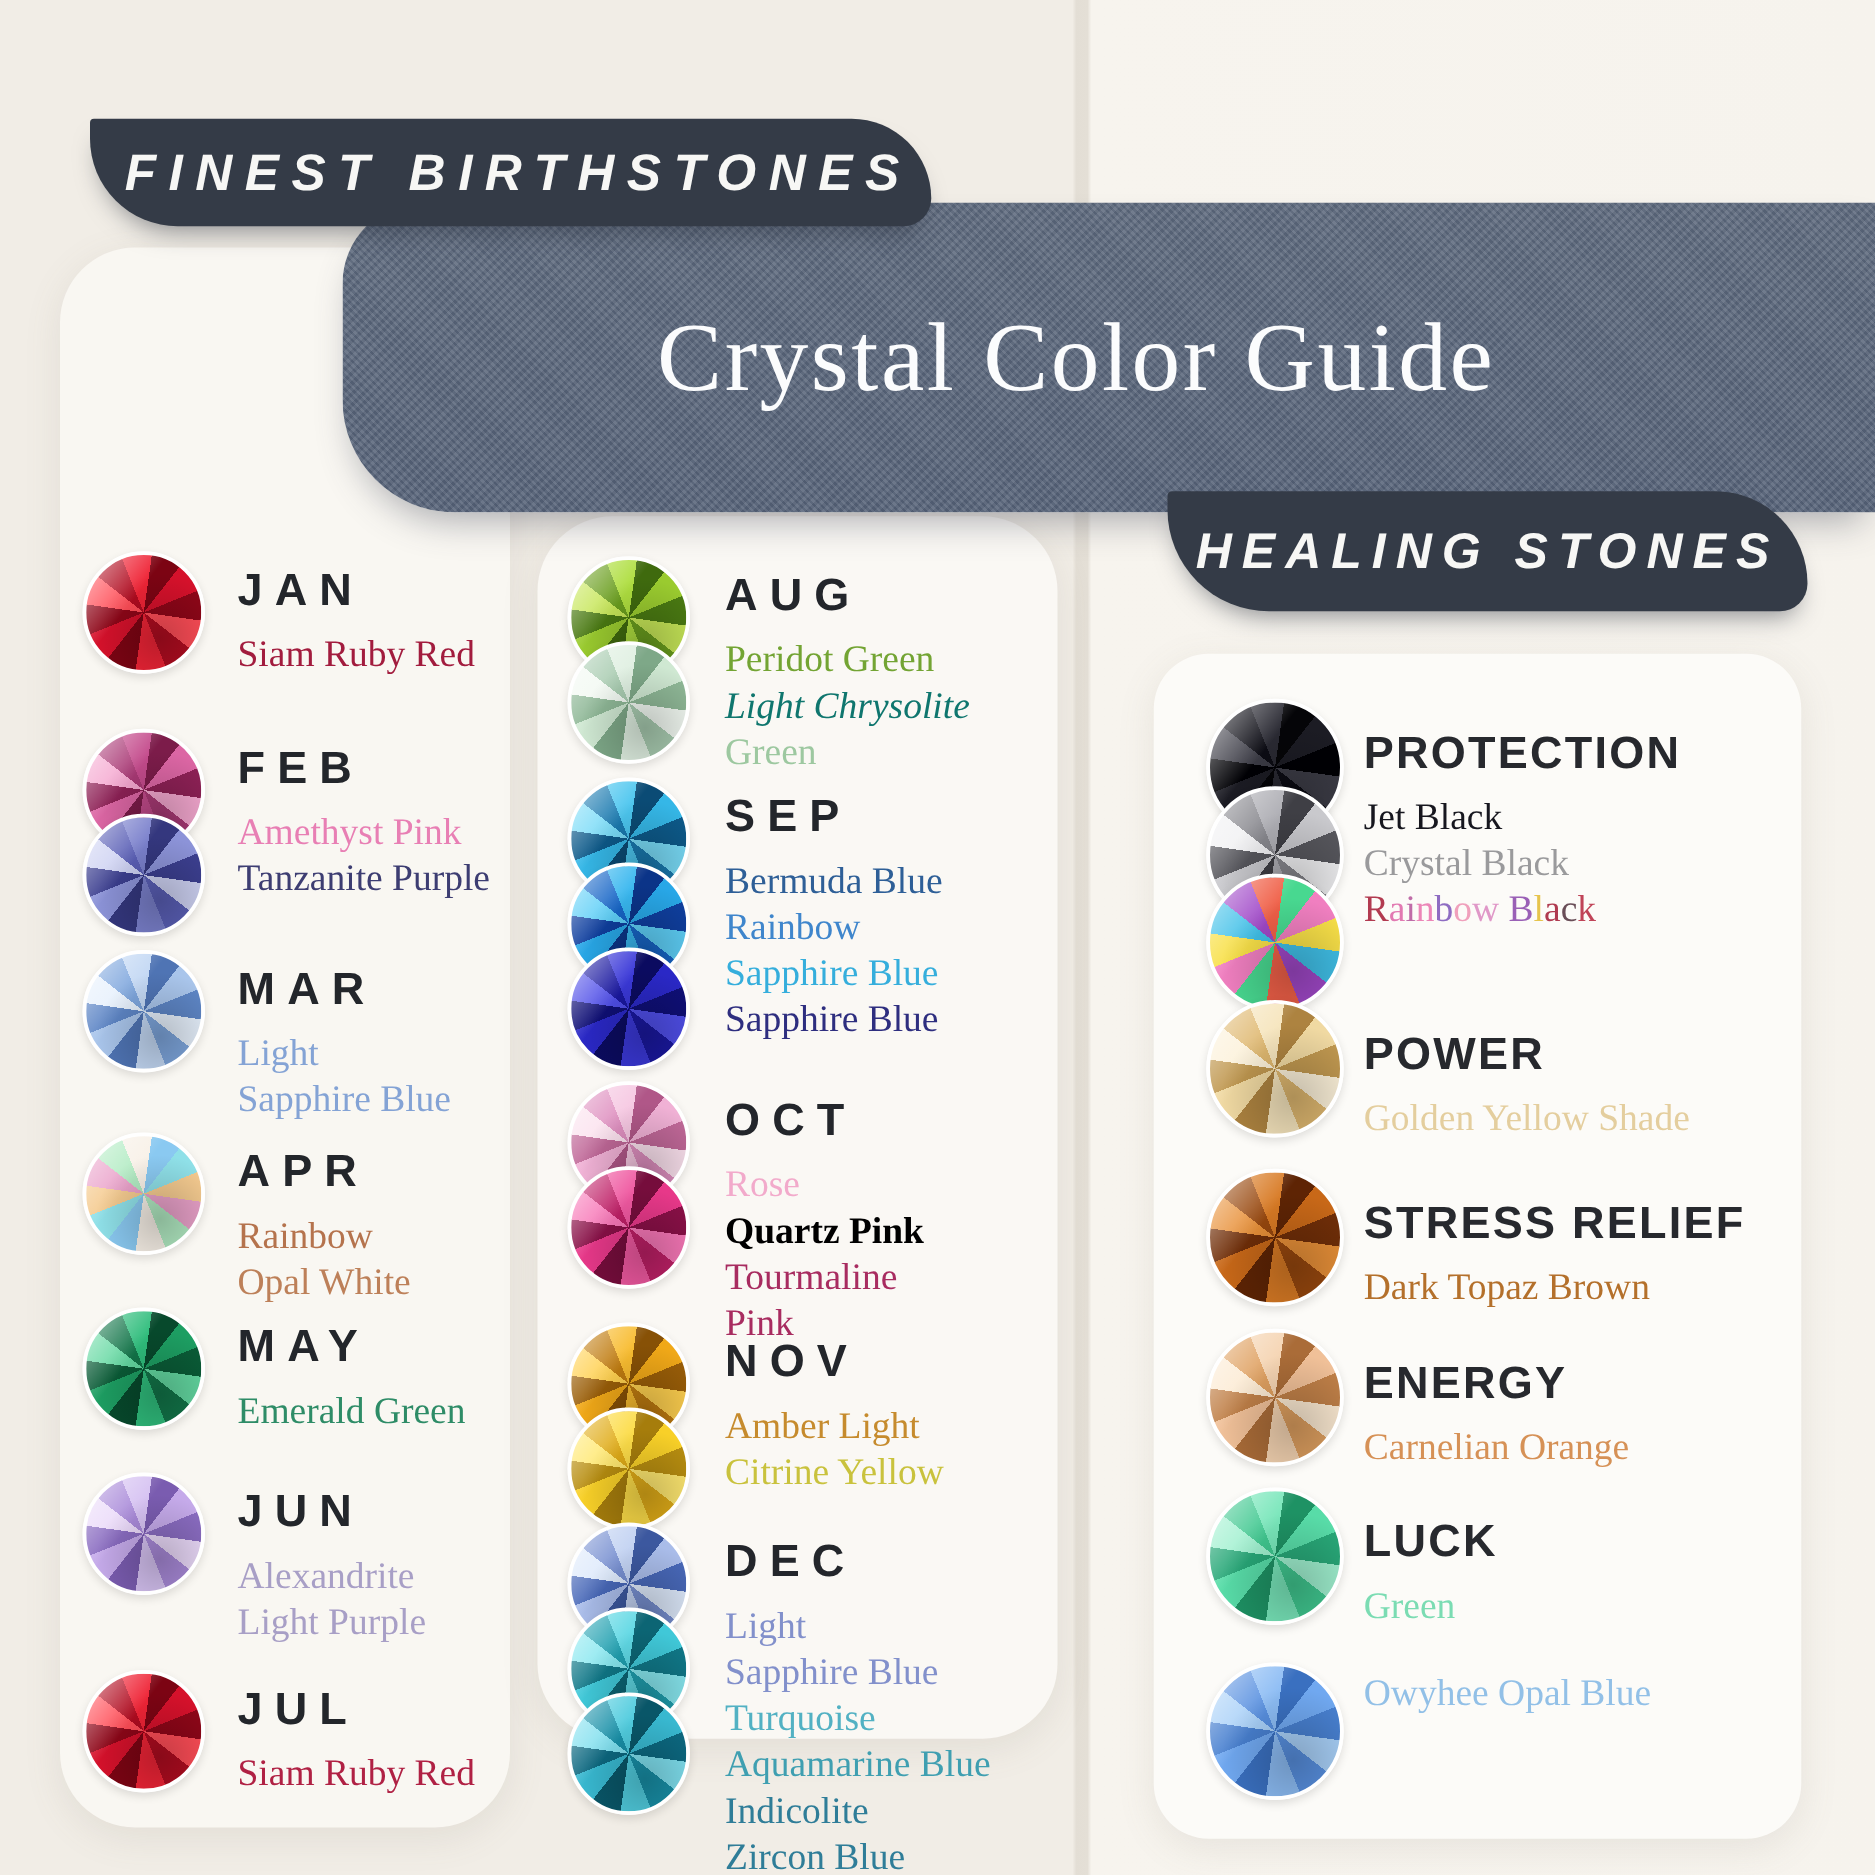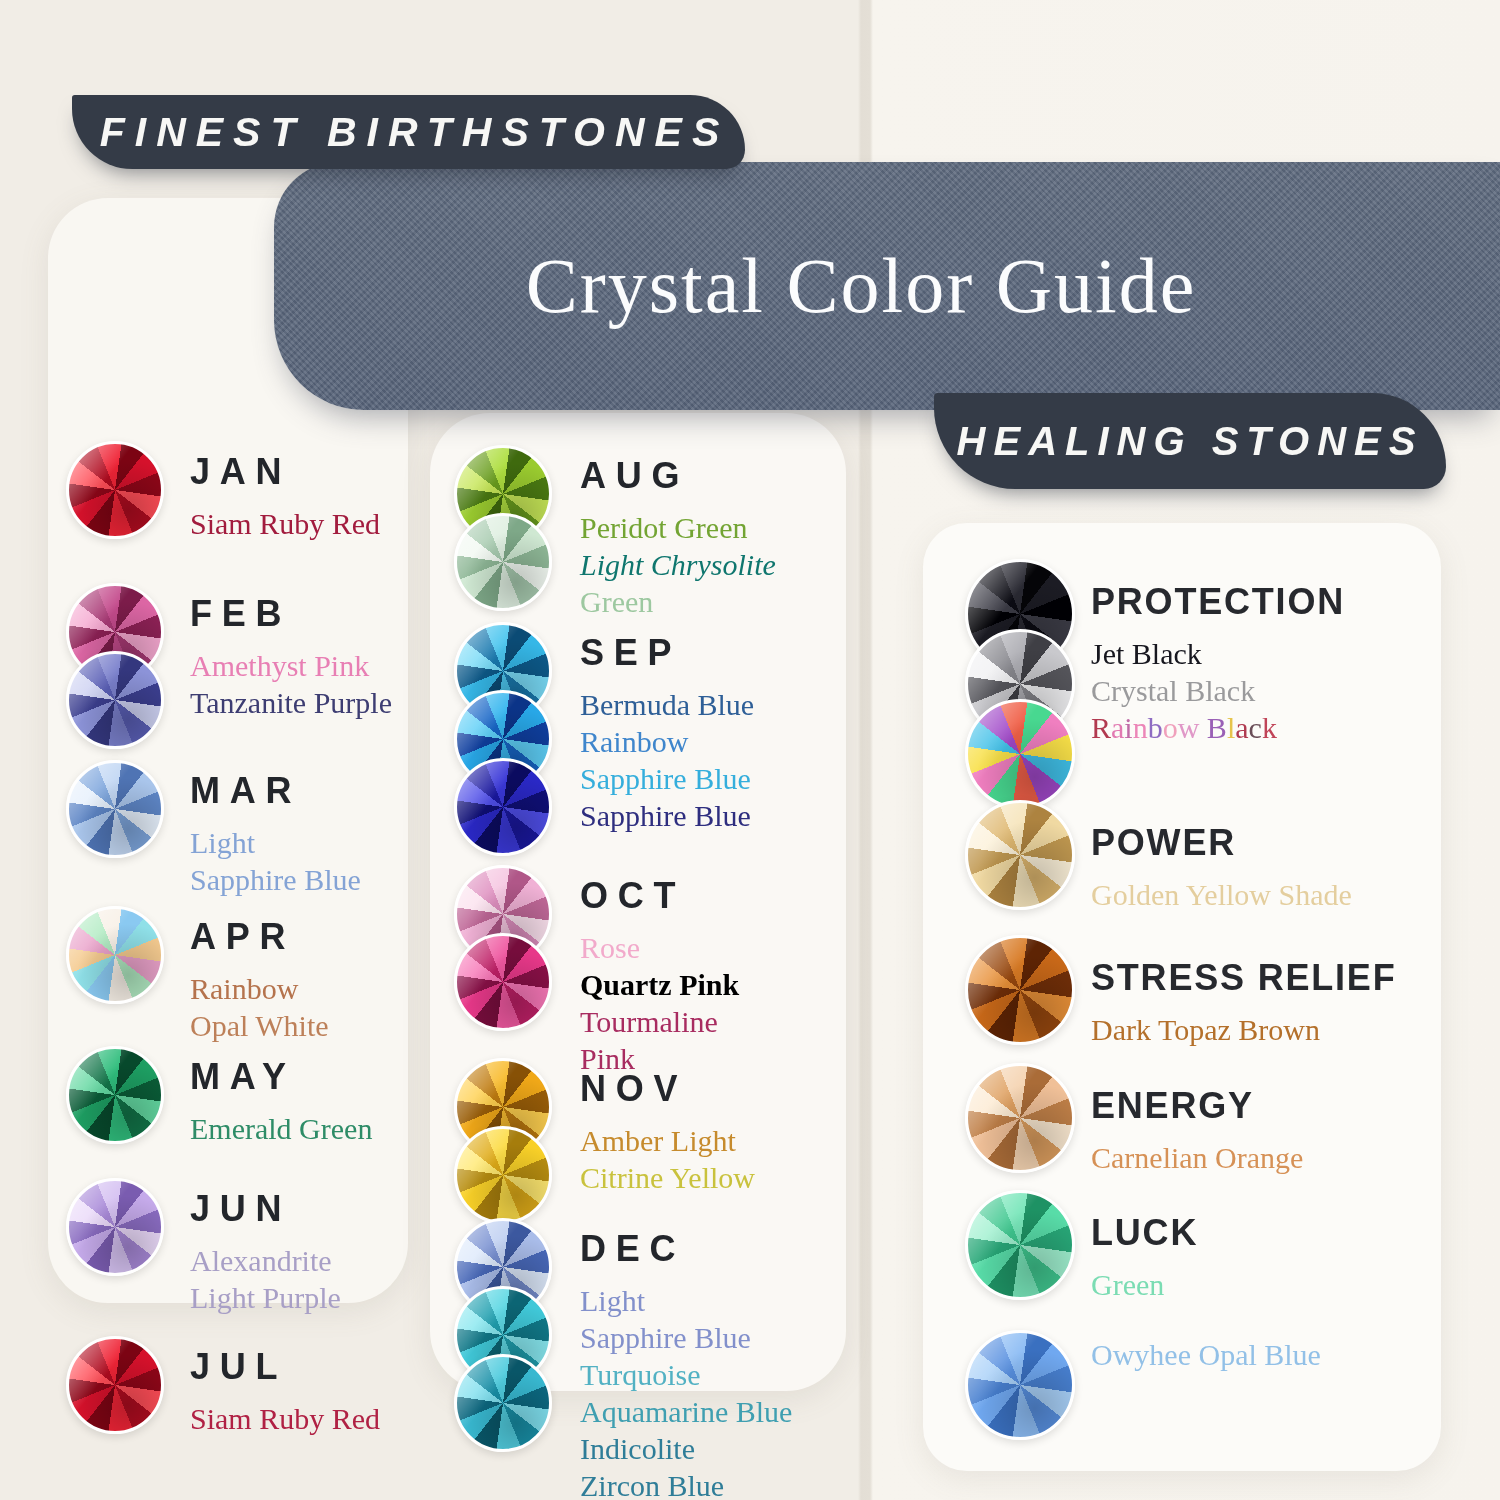--- a/index.html
+++ b/index.html
@@ -1,38 +1,38 @@
 <!DOCTYPE html>
 <html><head>
 <meta charset="utf-8">
 <style>
   html,body{margin:0;padding:0;}
   body{width:1500px;height:1500px;font-family:"Liberation Sans",sans-serif;}
   .stage{position:relative;width:1500px;height:1500px;overflow:hidden;
          background:linear-gradient(90deg,#f1ede6 0%,#f1ede6 57.2%,#e3ded5 57.4%,#e4dfd6 58.0%,#f7f4ee 58.2%,#f6f3ed 100%);}
   
   .panel{position:absolute;background:#f9f7f2;border-radius:60px;box-shadow:0 8px 30px rgba(120,112,95,.12);}
-  .panel-left{left:48px;top:198px;width:360px;height:1105px;}
+  .panel-left{left:48px;top:198px;width:360px;height:1264px;}
   .panel-mid{left:430px;top:413px;width:416px;height:978px;background:#faf8f4;}
   .panel-right{left:923px;top:523px;width:518px;height:948px;border-radius:44px;background:#fcfbf8;}
   
   .grain{position:absolute;left:274px;top:162px;width:1226px;height:248px;
          border-radius:65px 0 0 90px;
          background:
            repeating-linear-gradient(45deg,rgba(255,255,255,.07) 0 2px,rgba(10,20,40,.06) 2px 4px),
            repeating-linear-gradient(-45deg,rgba(255,255,255,.05) 0 3px,rgba(15,25,45,.07) 3px 6px),
            linear-gradient(#606c7f,#59657a);
          box-shadow:0 16px 30px -10px rgba(70,75,90,.45);
          display:flex;align-items:center;justify-content:center;}
   .grain .title{color:#fbfcfd;font-family:"Liberation Serif",serif;font-size:78px;letter-spacing:2px;
                 transform:translateX(-26px);white-space:nowrap;}
   
   .ribbon{position:absolute;background:#343b47;color:#f7f7f5;display:flex;align-items:center;justify-content:center;
           font-style:italic;font-weight:700;box-shadow:0 12px 20px -8px rgba(40,45,58,.5);white-space:nowrap;}
-  .ribbon-finest{left:72px;top:95px;width:661px;height:74px;border-radius:4px 80px 28px 88px;
+  .ribbon-finest{left:72px;top:95px;width:661px;height:86px;border-radius:4px 80px 28px 88px;
                  font-size:41px;letter-spacing:10px;padding-left:12px;font-style:italic;}
   .ribbon-healing{left:934px;top:393px;width:512px;height:96px;border-radius:4px 80px 24px 88px;
                   font-size:40px;letter-spacing:8px;}
   
   .entry{position:absolute;display:flex;align-items:flex-start;}
   .panel-left .entry{left:18px;gap:26px;}
   .panel-mid .entry{left:24px;gap:28px;}
   .panel-right .entry{left:42px;gap:16px;}
   .gems{display:flex;flex-direction:column;flex:0 0 auto;}
   .gem{display:block;width:92px;height:92px;border-radius:50%;border:3px solid #fff;position:relative;

